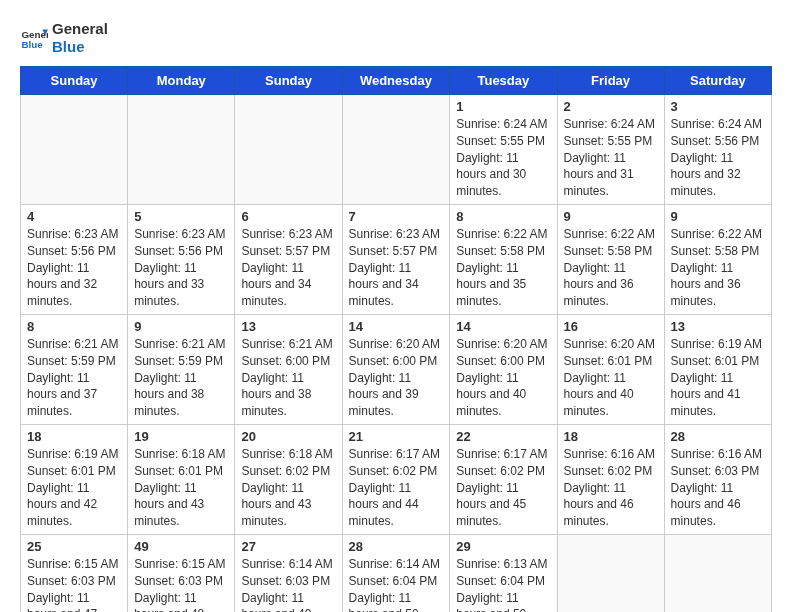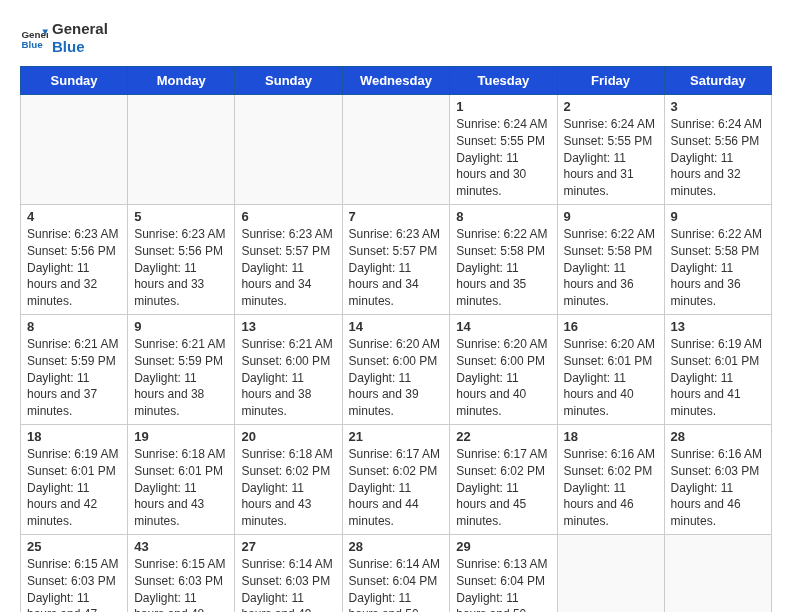--- a/index.html
+++ b/index.html
@@ -219,21 +219,21 @@
           <span class="day-number">28</span>
           <div class="day-info">Sunrise: 6:16 AM<br>Sunset: 6:03 PM<br>Daylight: 11 hours and 46 minutes.</div>
         </td>
       </tr>
       <tr>
         <td>
           <span class="day-number">25</span>
           <div class="day-info">Sunrise: 6:15 AM<br>Sunset: 6:03 PM<br>Daylight: 11 hours and 47 minutes.</div>
         </td>
         <td>
-          <span class="day-number">43</span>
+          <span class="day-number">49</span>
           <div class="day-info">Sunrise: 6:15 AM<br>Sunset: 6:03 PM<br>Daylight: 11 hours and 48 minutes.</div>
         </td>
         <td>
           <span class="day-number">27</span>
           <div class="day-info">Sunrise: 6:14 AM<br>Sunset: 6:03 PM<br>Daylight: 11 hours and 49 minutes.</div>
         </td>
         <td>
           <span class="day-number">28</span>
           <div class="day-info">Sunrise: 6:14 AM<br>Sunset: 6:04 PM<br>Daylight: 11 hours and 50 minutes.</div>
         </td>

